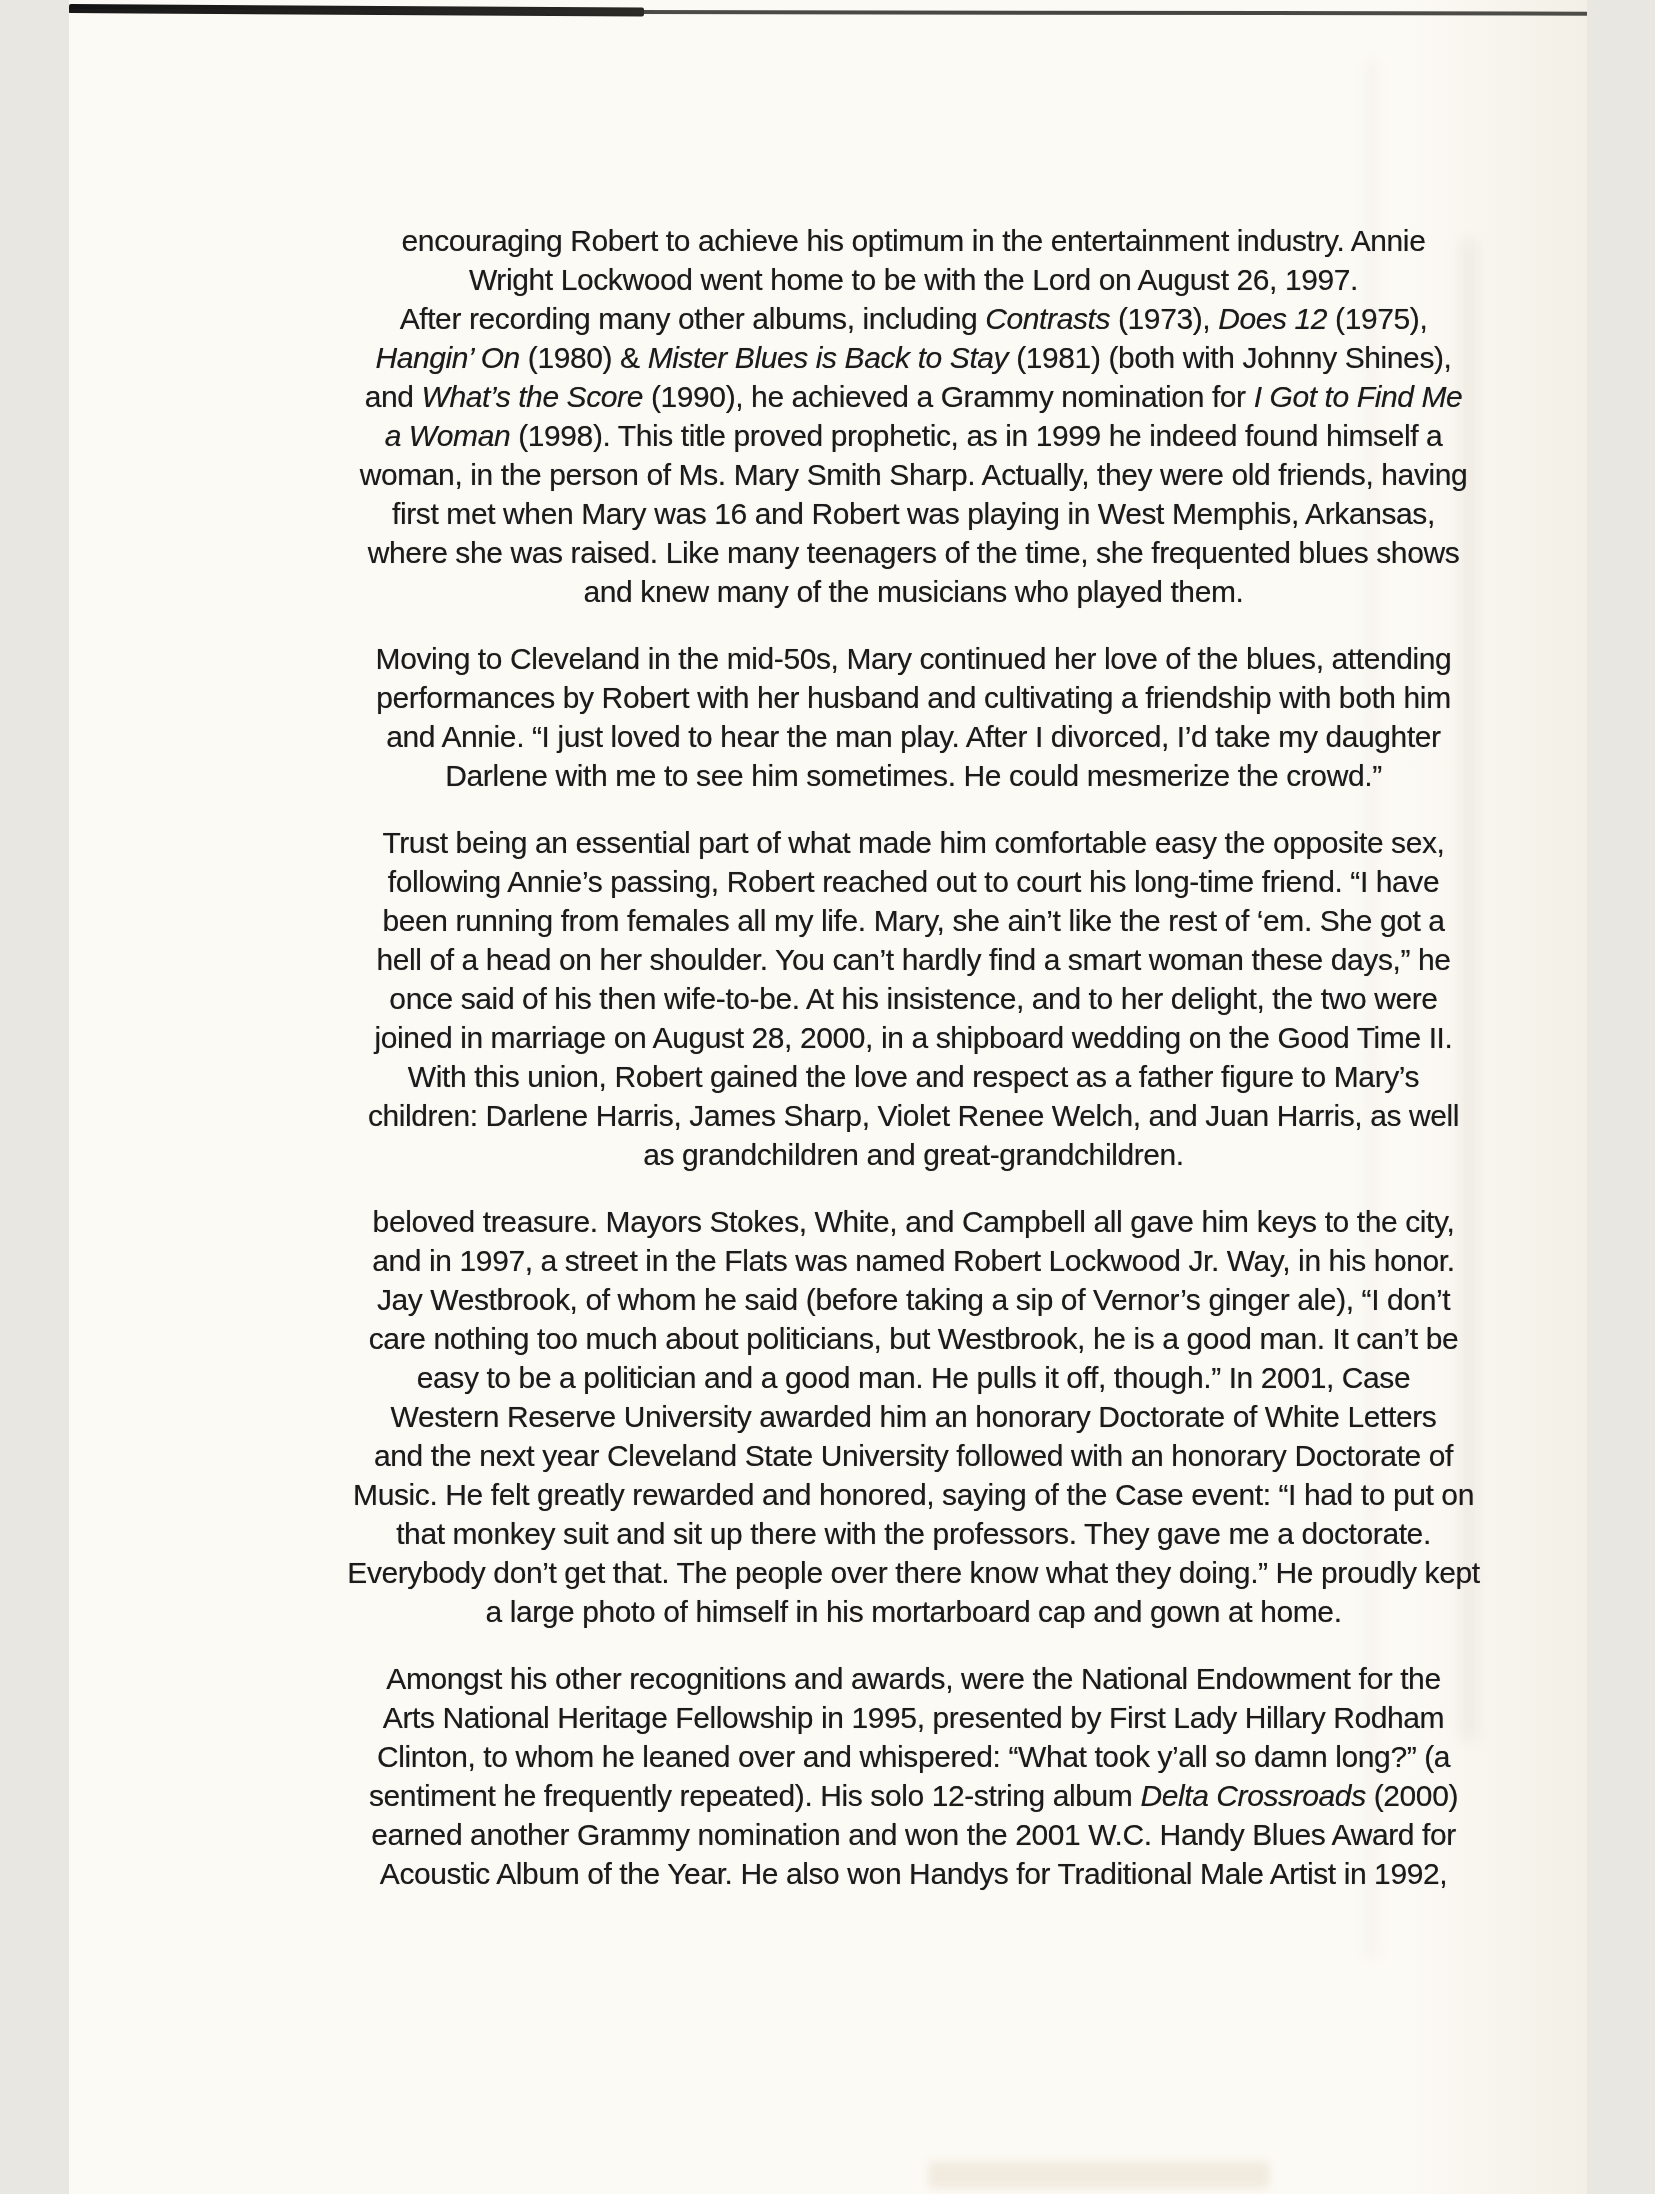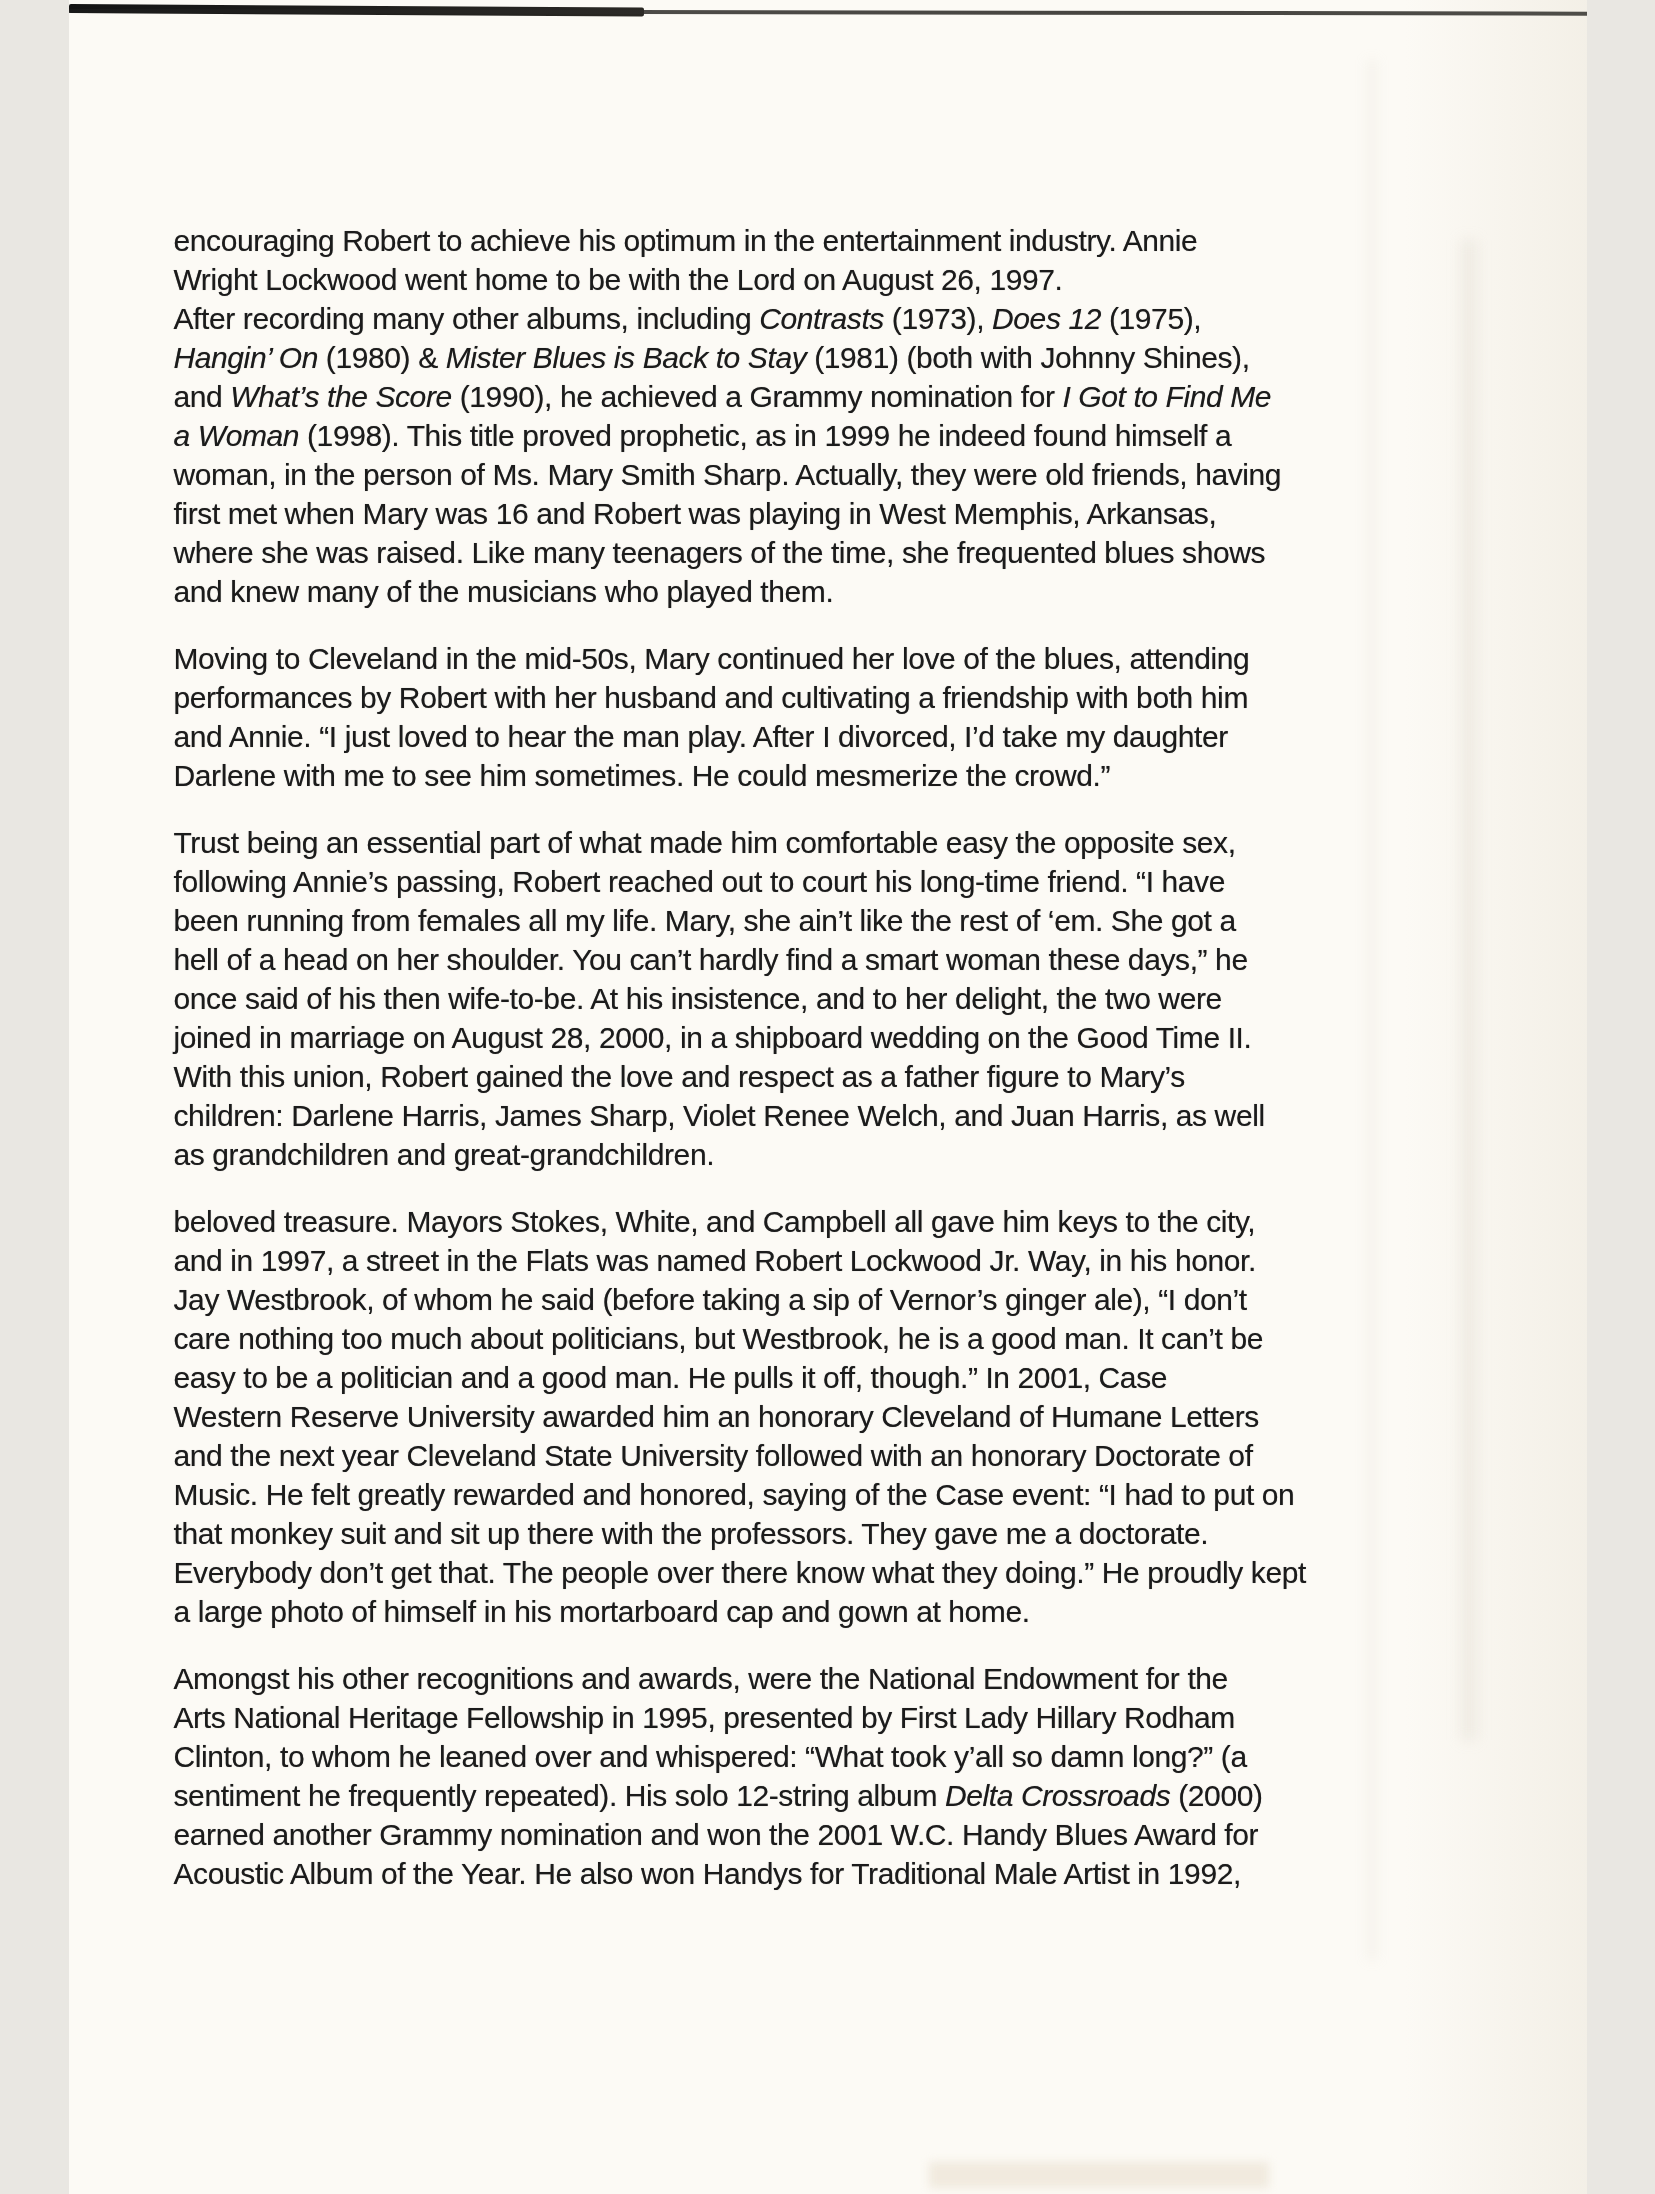--- a/index.html
+++ b/index.html
@@ -10,20 +10,21 @@
   .page {
     position: relative;
     width: 1518px;
     height: 2194px;
     margin: 0 auto;
     background:
       linear-gradient(to right, rgba(245,242,234,0.0) 88%, rgba(236,231,219,0.55) 100%),
       #fcfaf5;
     overflow: hidden;
     font-family: "Liberation Sans", "DejaVu Sans", sans-serif;
+    text-align: center;
   }
   
   .scan-top-thin {
     position: absolute;
     top: 9px; left: 0;
     width: 100%; height: 4px;
     background: linear-gradient(to right, #1a1a1a 0%, #2e2c29 40%, #262420 70%, #31302c 100%);
     opacity: 0.85;
     transform: rotate(0.10deg);
     transform-origin: left center;
@@ -117,21 +118,21 @@
         <div class="line"><span class="run">With this union, Robert gained the love and respect as a father figure to Mary’s</span></div>
         <div class="line"><span class="run">children: Darlene Harris, James Sharp, Violet Renee Welch, and Juan Harris, as well</span></div>
         <div class="line"><span class="run">as grandchildren and great-grandchildren.</span></div>
       </div>
       <div class="paragraph">
         <div class="line"><span class="run">beloved treasure. Mayors Stokes, White, and Campbell all gave him keys to the city,</span></div>
         <div class="line"><span class="run">and in 1997, a street in the Flats was named Robert Lockwood Jr. Way, in his honor.</span></div>
         <div class="line"><span class="run">Jay Westbrook, of whom he said (before taking a sip of Vernor’s ginger ale), “I don’t</span></div>
         <div class="line"><span class="run">care nothing too much about politicians, but Westbrook, he is a good man. It can’t be</span></div>
         <div class="line"><span class="run">easy to be a politician and a good man. He pulls it off, though.” In 2001, Case</span></div>
-        <div class="line"><span class="run">Western Reserve University awarded him an honorary Cleveland of Humane Letters</span></div>
+        <div class="line"><span class="run">Western Reserve University awarded him an honorary Doctorate of White Letters</span></div>
         <div class="line"><span class="run">and the next year Cleveland State University followed with an honorary Doctorate of</span></div>
         <div class="line"><span class="run">Music. He felt greatly rewarded and honored, saying of the Case event: “I had to put on</span></div>
         <div class="line"><span class="run">that monkey suit and sit up there with the professors. They gave me a doctorate.</span></div>
         <div class="line"><span class="run">Everybody don’t get that. The people over there know what they doing.” He proudly kept</span></div>
         <div class="line"><span class="run">a large photo of himself in his mortarboard cap and gown at home.</span></div>
       </div>
       <div class="paragraph">
         <div class="line"><span class="run">Amongst his other recognitions and awards, were the National Endowment for the</span></div>
         <div class="line"><span class="run">Arts National Heritage Fellowship in 1995, presented by First Lady Hillary Rodham</span></div>
         <div class="line"><span class="run">Clinton, to whom he leaned over and whispered: “What took y’all so damn long?” (a</span></div>

